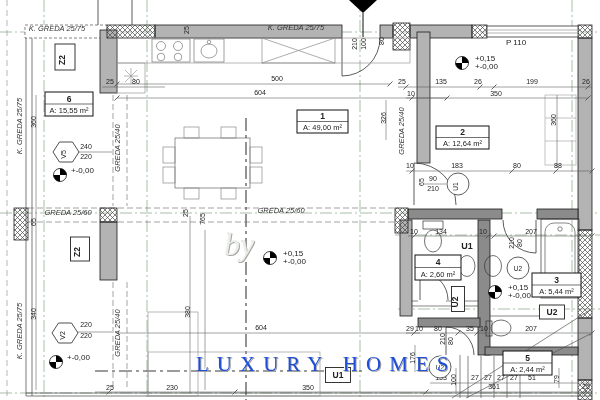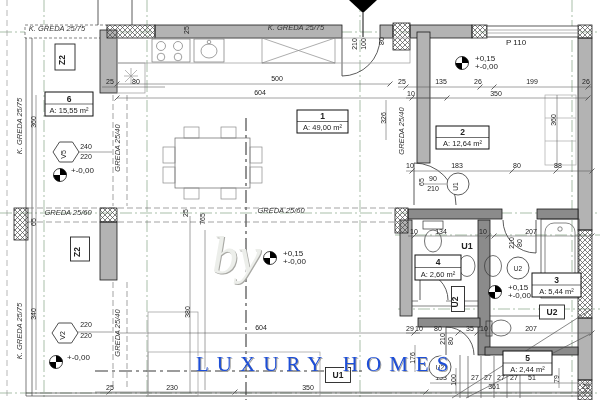--- a/index.html
+++ b/index.html
@@ -2,21 +2,21 @@
 <html><head>
 <meta charset="utf-8">
 <style>
   html,body{margin:0;padding:0;background:#fff;}
   #stage{position:relative;width:600px;height:400px;background:#ffffff;overflow:hidden;
          font-family:"Liberation Sans",sans-serif;}
   #plan{position:absolute;left:0;top:0;}
   #plan text{font-family:"Liberation Sans",sans-serif;}
   .wm{position:absolute;left:0;top:0;width:600px;height:400px;pointer-events:none;
       font-family:"Liberation Serif",serif;}
-  .wm-by{position:absolute;left:212px;top:226px;font-size:52px;font-style:italic;
+  .wm-by{position:absolute;left:224px;top:226px;font-size:32px;font-style:italic;
       color:#eceeea;text-shadow:1px 1px 0 #a8a8a4,-1px -1px 0 #ffffff;}
   .wm-brand{position:absolute;left:146px;top:282px;font-size:58px;letter-spacing:9px;
       color:#f0f0ed;text-shadow:1.5px 1.5px 0 #a3a3a0,-1px -1px 0 #ffffff;white-space:nowrap;}
   .wm-tagline{position:absolute;left:196px;top:352px;font-size:21px;letter-spacing:8px;
       color:#1d4ed8;text-shadow:1px 1px 0 #a3a3a0,-1px -1px 0 #ffffff;white-space:nowrap;}
 </style>
 </head>
 <body>
 
 <div id="stage">

